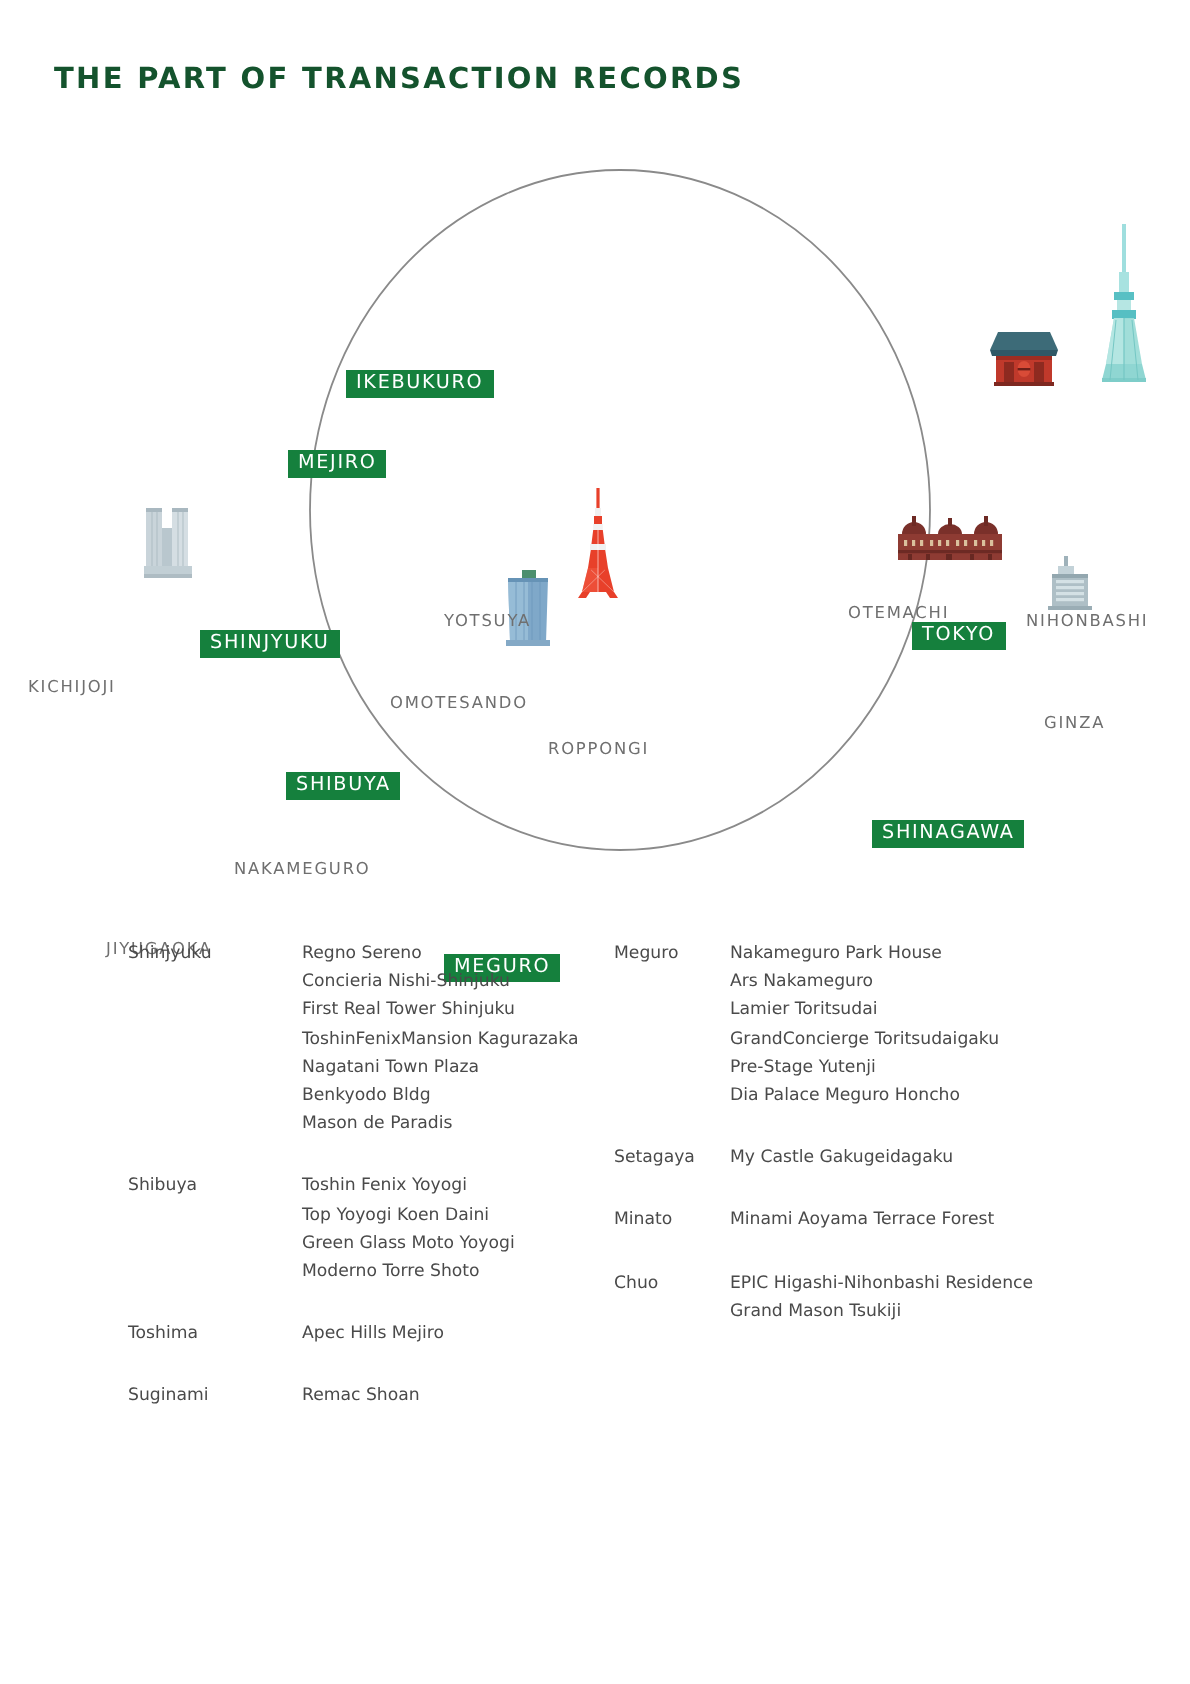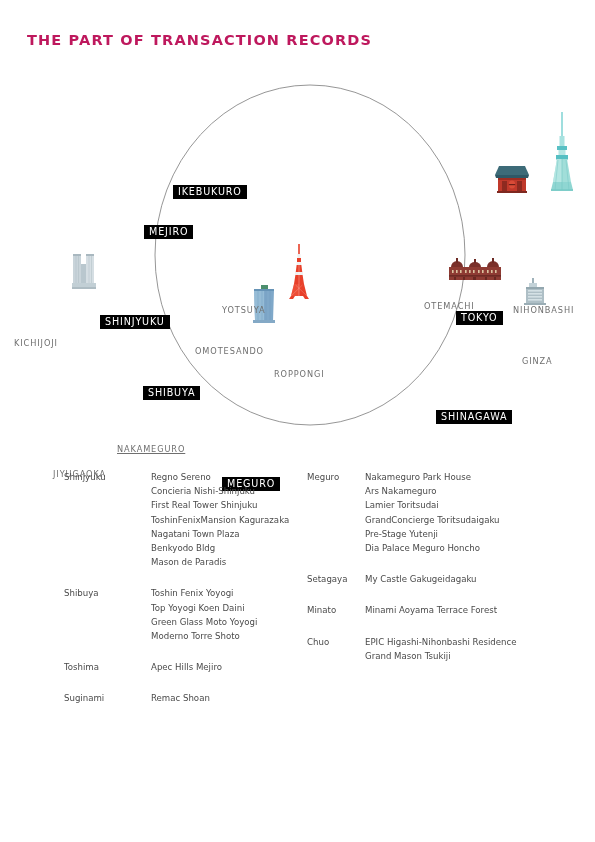--- a/index.html
+++ b/index.html
@@ -23,42 +23,42 @@
     height: 842px;
   }
   
   .page-title {
     position: absolute;
     left: 27px;
     top: 32px;
     font-size: 14.5px;
     font-weight: bold;
     letter-spacing: 1.15px;
-    color: #be185d;
+    color: #14532d;
     white-space: nowrap;
   }
   
   .map {
     position: absolute;
     left: 0;
     top: 70px;
     width: 595px;
     height: 380px;
   }
   .map svg.loop {
     position: absolute;
     left: 0; top: 0;
     width: 595px;
     height: 380px;
     overflow: visible;
   }
   
   .station {
     position: absolute;
-    background: #000000;
+    background: #15803d;
     color: #ffffff;
     font-size: 9.6px;
     letter-spacing: 0.85px;
     padding: 2px 5px 2.5px 5px;
     white-space: nowrap;
     line-height: 1;
   }
   
   .area {
     position: absolute;
@@ -264,21 +264,21 @@
     <div class="station" style="left:436px; top:340px;">SHINAGAWA</div>
     <div class="station" style="left:456px; top:241px;">TOKYO</div>
 
     <div class="area" style="left:14px; top:236px;margin-top:33px;">KICHIJOJI</div>
     <div class="area" style="left:222px; top:236px;">YOTSUYA</div>
     <div class="area" style="left:424px; top:232px;">OTEMACHI</div>
     <div class="area" style="left:513px; top:236px;">NIHONBASHI</div>
     <div class="area" style="left:498px; top:287px;padding-left:24px;">GINZA</div>
     <div class="area" style="left:195px; top:277px;">OMOTESANDO</div>
     <div class="area" style="left:274px; top:300px;">ROPPONGI</div>
-    <div class="area" style="left:117px; top:375px;text-decoration:underline;">NAKAMEGURO</div>
+    <div class="area" style="left:117px; top:360px;">NAKAMEGURO</div>
     <div class="area" style="left:53px; top:400px;">JIYUGAOKA</div>
 
   </div>
 
   <div class="listings">
     <div class="lst-col left" id="col-left">
         <div class="group">
           <div class="group-ward">Shinjyuku</div>
           <div class="group-items">
             <div class="group-item">Regno Sereno</div>

